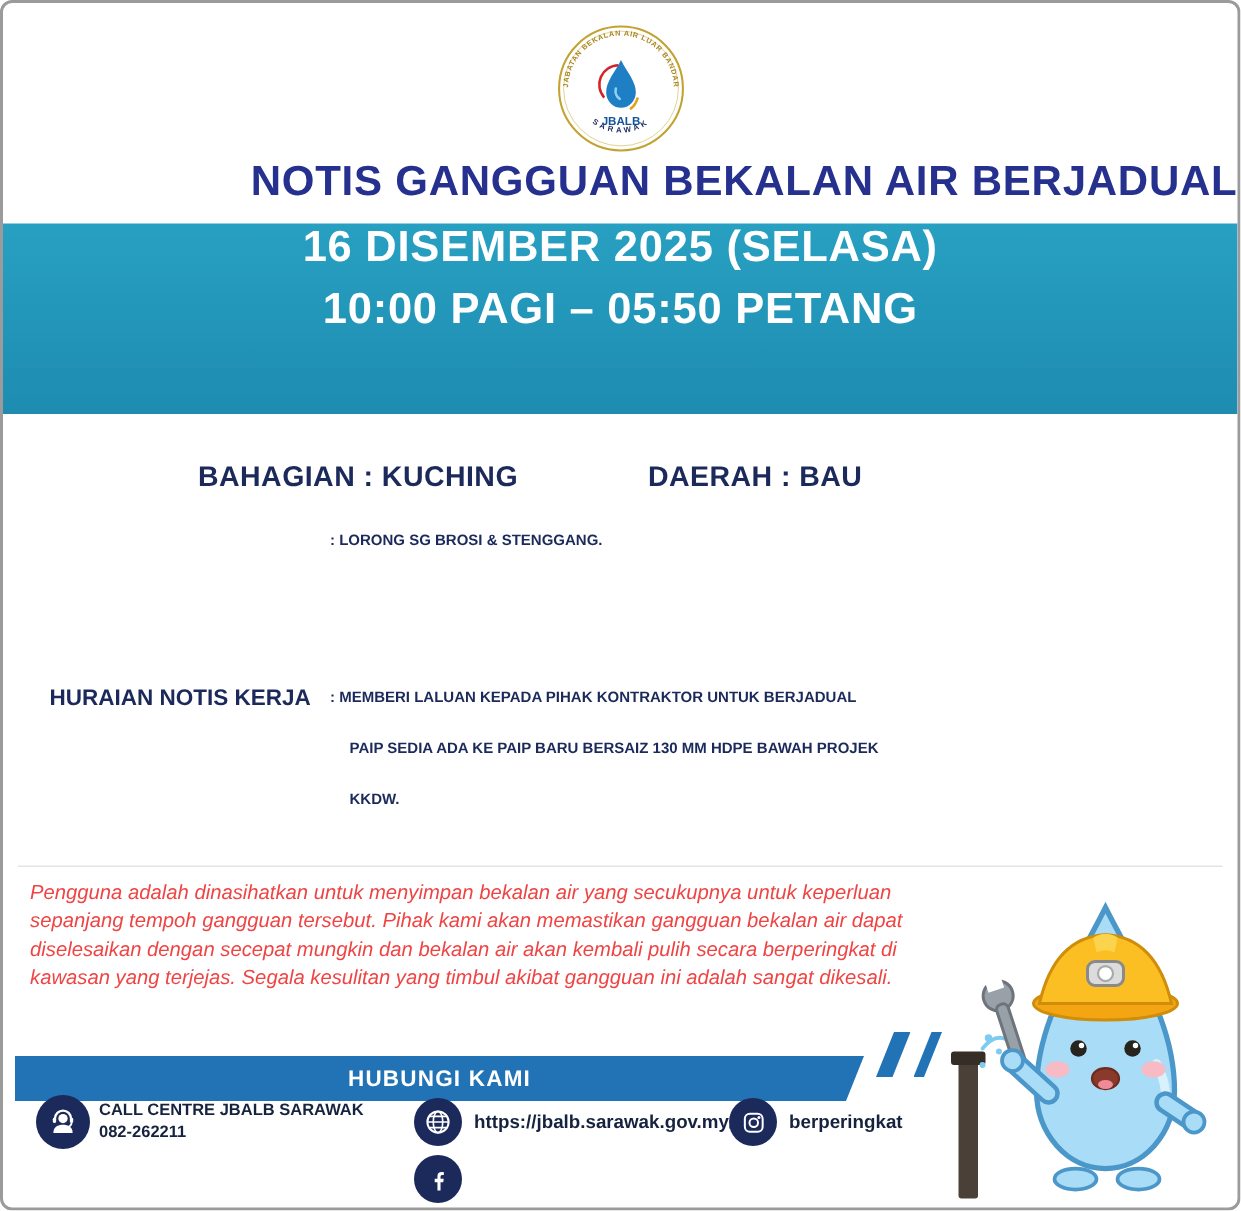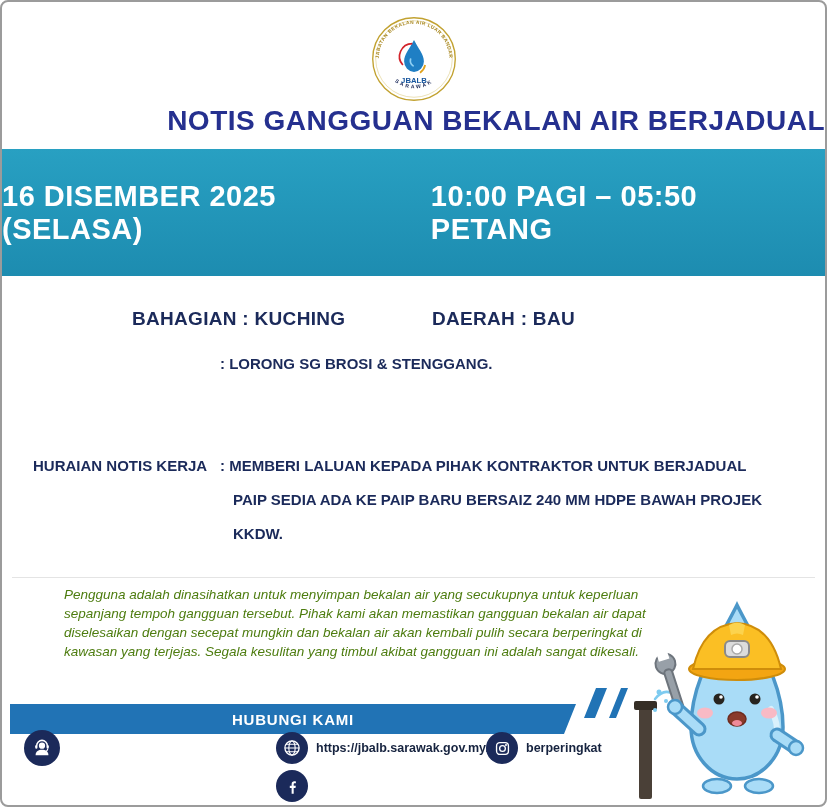--- a/index.html
+++ b/index.html
@@ -15,37 +15,37 @@
     border:2px solid #9b9b9b;border-radius:8px;overflow:hidden;
   }
   .logo{position:absolute;left:50%;top:14px;transform:translateX(-50%);width:86px;height:86px;}
   .title{
     position:absolute;top:103px;left:0;width:100%;text-align:right;
     color:var(--title-blue);font-size:28px;font-weight:700;letter-spacing:.5px;
   }
   .banner{
     position:absolute;top:147px;left:0;right:0;height:127px;
     background:linear-gradient(180deg,#28a0c2,#1d8cb0);
-    display:flex;flex-direction:row;justify-content:flex-start;align-items:center;gap:8px;
+    display:flex;flex-direction:column;justify-content:flex-start;align-items:center;gap:8px;
     color:#fff;font-weight:700;font-size:29px;letter-spacing:.5px;
   }
   .region{position:absolute;font-size:19px;font-weight:700;color:var(--navy);letter-spacing:.3px;}
   .bahagian{left:130px;top:306px;}
   .daerah{left:430px;top:306px;}
   .field-label{position:absolute;font-size:15px;font-weight:700;color:var(--navy);}
-  .field-value{position:absolute;font-size:15px;font-weight:700;color:var(--navy);}
+  .field-value{position:absolute;font-size:10px;font-weight:700;color:var(--navy);}
   .kawasan-label{left:45px;top:353px;}
   .kawasan-value{left:218px;top:353px;}
   .huraian-label{left:31px;top:455px;}
   .huraian-value{left:218px;top:447px;width:560px;line-height:34px;}
   .huraian-value .line + .line{padding-left:13px;}
   .sep{position:absolute;top:575px;left:10px;right:10px;height:1px;background:#e4e4e4;}
   .advisory{
     position:absolute;left:18px;top:584px;width:596px;
-    font-size:13.5px;font-style:italic;color:#4d7c0f;line-height:1.4;margin-left:44px;
+    font-size:13.5px;font-style:italic;color:#ef4444;line-height:1.4;
   }
   .contact-banner{
     position:absolute;top:686px;left:8px;width:566px;height:30px;
     background:var(--contact-blue);color:#fff;font-weight:700;font-size:15px;letter-spacing:.8px;
     display:flex;align-items:center;justify-content:center;
     clip-path:polygon(0 0,100% 0,calc(100% - 12px) 100%,0 100%);
     margin-top:16px;
   }
   .stripe{position:absolute;top:686px;height:30px;background:var(--contact-blue);}
   .stripe1{left:582px;width:23px;clip-path:polygon(12px 0,100% 0,calc(100% - 12px) 100%,0 100%);}
@@ -100,21 +100,21 @@
   </div>
 
   <div class="region daerah">DAERAH : BAU</div>
   <div class="region bahagian">BAHAGIAN : KUCHING</div>
 
   <div class="field-value kawasan-value">: LORONG SG BROSI &amp; STENGGANG.</div>
 
   <div class="field-label huraian-label">HURAIAN NOTIS KERJA</div>
   <div class="field-value huraian-value">
     <div class="line">: MEMBERI LALUAN KEPADA PIHAK KONTRAKTOR UNTUK BERJADUAL</div>
-    <div class="line">PAIP SEDIA ADA KE PAIP BARU BERSAIZ 240 MM HDPE BAWAH PROJEK</div>
+    <div class="line">PAIP SEDIA ADA KE PAIP BARU BERSAIZ 130 MM HDPE BAWAH PROJEK</div>
     <div class="line">KKDW.</div>
   </div>
 
   <div class="sep"></div>
 
   <div class="advisory">Pengguna adalah dinasihatkan untuk menyimpan bekalan air yang secukupnya untuk keperluan sepanjang tempoh gangguan tersebut. Pihak kami akan memastikan gangguan bekalan air dapat diselesaikan dengan secepat mungkin dan bekalan air akan kembali pulih secara berperingkat di kawasan yang terjejas. Segala kesulitan yang timbul akibat gangguan ini adalah sangat dikesali.</div>
 
   <div class="contact-banner">
     <span>HUBUNGI KAMI</span>
   </div>
@@ -124,20 +124,24 @@
   <div class="icon-circle ic-call">
     <svg width="22" height="22" viewBox="0 0 24 24">
       <circle cx="12" cy="9.5" r="3.4" fill="#fff"></circle>
       <path d="M5,20 c0,-4.5 3.2,-6 7,-6 s7,1.5 7,6 z" fill="#fff"></path>
       <path d="M6.2,9.5 a5.8,5.8 0 0 1 11.6,0" fill="none" stroke="#fff" stroke-width="1.7"></path>
       <rect x="4.6" y="8.8" width="2.4" height="4" rx="1.2" fill="#fff"></rect>
       <rect x="17" y="8.8" width="2.4" height="4" rx="1.2" fill="#fff"></rect>
       <path d="M18.2,12.8 c0,2 -2.2,3.2 -4.2,3.2" stroke="#fff" stroke-width="1.4" fill="none"></path>
     </svg>
   </div>
+  <div class="contact-text call-text">
+    <div>CALL CENTRE JBALB SARAWAK</div>
+    <div>082-262211</div>
+  </div>
 
   <div class="icon-circle ic-globe">
     <svg width="20" height="20" viewBox="0 0 24 24">
       <circle cx="12" cy="12" r="8.5" fill="none" stroke="#fff" stroke-width="1.6"></circle>
       <ellipse cx="12" cy="12" rx="3.8" ry="8.5" fill="none" stroke="#fff" stroke-width="1.3"></ellipse>
       <path d="M3.5,12 H20.5 M5,7.5 H19 M5,16.5 H19" stroke="#fff" stroke-width="1.3" fill="none"></path>
     </svg>
   </div>
   <div class="contact-text site-text">https://jbalb.sarawak.gov.my/</div>
 

